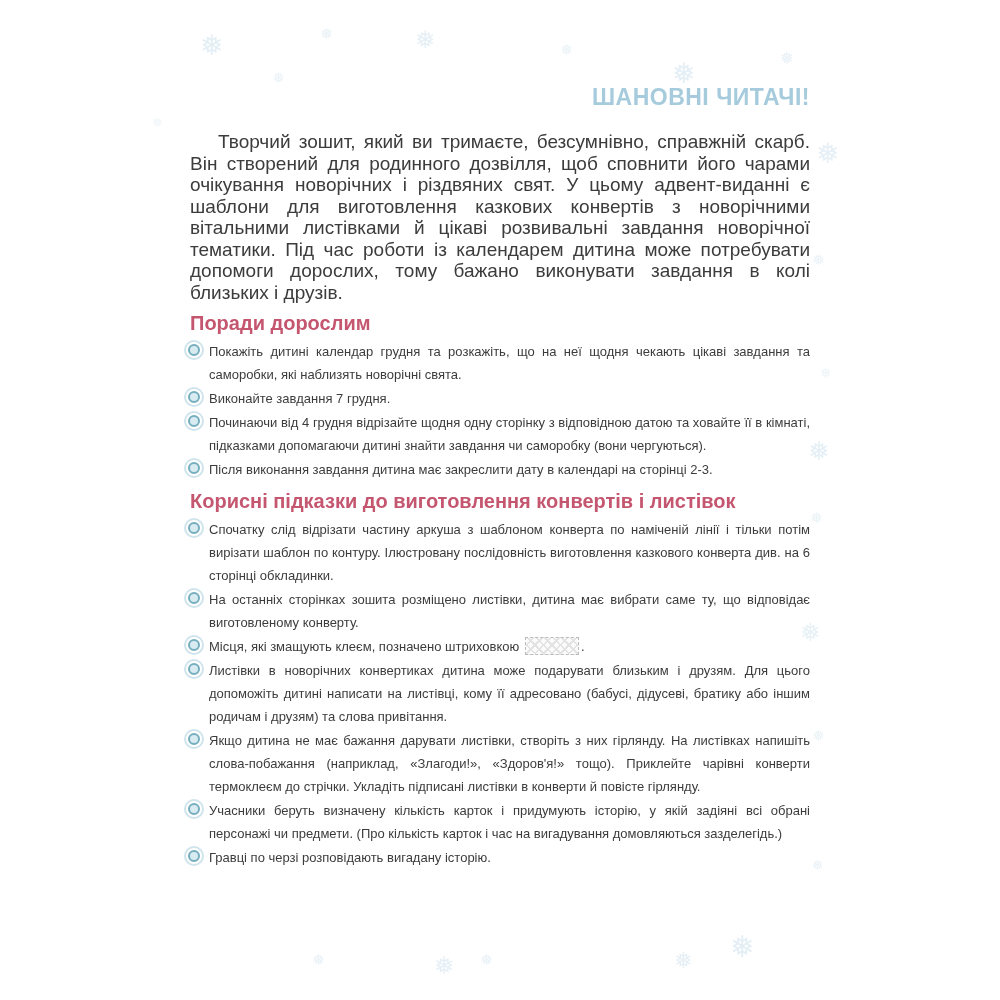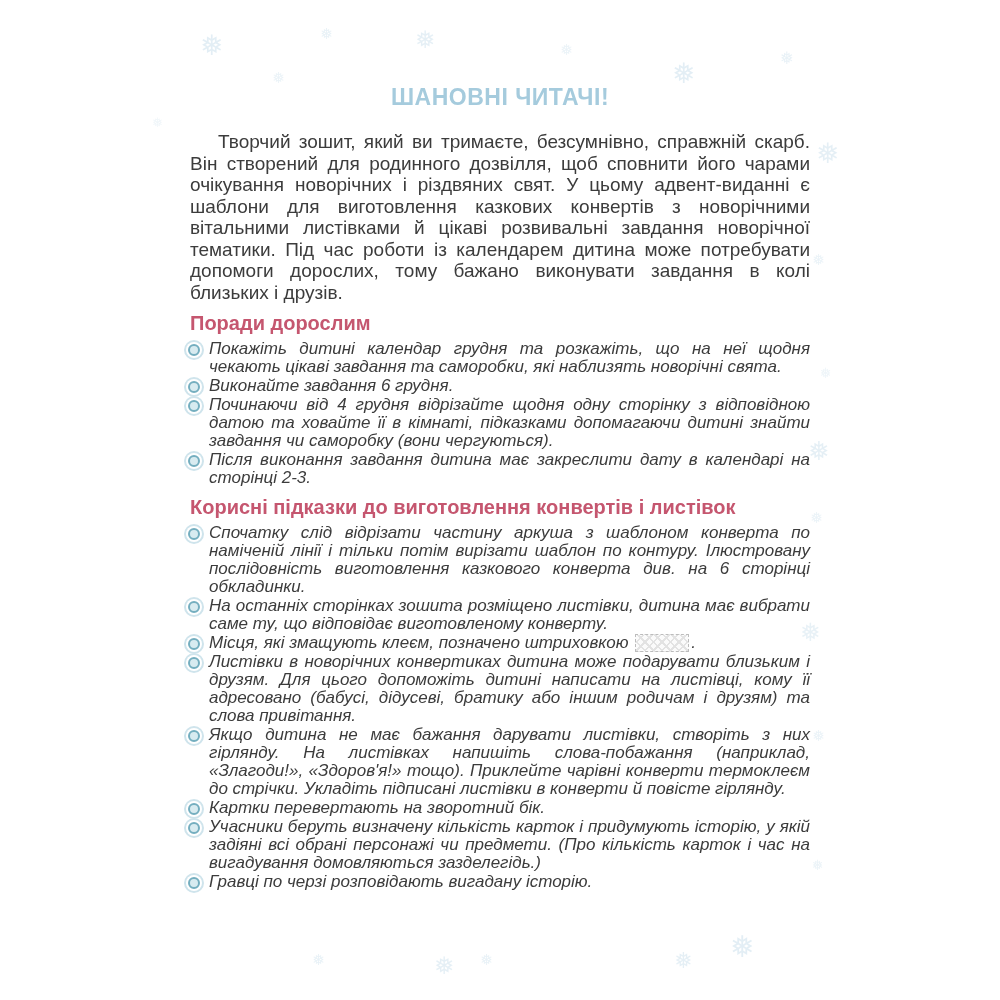--- a/index.html
+++ b/index.html
@@ -26,21 +26,21 @@
     padding: 84px 190px 0 190px;
   }
   .snowflake {
     position: absolute;
     color: var(--snow-color);
     line-height: 1;
     user-select: none;
     pointer-events: none;
   }
   h1.page-title {
-    text-align: center;
+    text-align: right;
     color: var(--title-color);
     font-size: 23px;
     font-weight: bold;
     letter-spacing: 0.5px;
     margin-bottom: 20px;
   }
   p.intro {
     font-size: 19px;
     line-height: 21.5px;
     text-align: justify;
@@ -65,25 +65,24 @@
     flex: none;
     width: 12px; height: 12px;
     border-radius: 50%;
     margin-top: 4px;
     margin-left: -2px;
     background: var(--bullet-fill);
     border: 2.5px solid var(--bullet-teal);
     box-shadow: 0 0 0 2px #ffffff, 0 0 0 4px var(--bullet-halo);
   }
   .item-text {
-    font-size: 17px;
-    line-height: 18px;
+    font-size: 13px;
+    line-height: 23px;
     text-align: justify;
     flex: 1;
-    font-style: italic;
   }
   .hatch {
     display: inline-block;
     width: 54px; height: 18px;
     vertical-align: -4px;
     margin: 0 2px;
     border: 1px dashed #bcbcbc;
     background:
       repeating-linear-gradient(45deg, #e3e3e3 0 1.5px, transparent 1.5px 6px),
       repeating-linear-gradient(-45deg, #e3e3e3 0 1.5px, transparent 1.5px 6px),
@@ -120,21 +119,21 @@
   <h1 class="page-title">ШАНОВНІ ЧИТАЧІ!</h1>
   <p class="intro">Творчий зошит, який ви тримаєте, безсумнівно, справжній скарб. Він створений для родинного дозвілля, щоб сповнити його чарами очікування новорічних і різдвяних свят. У цьому адвент-виданні є шаблони для виготовлення казкових конвертів з новорічними вітальними листівками й цікаві розвивальні завдання новорічної тематики. Під час роботи із календарем дитина може потребувати допомоги дорослих, тому бажано виконувати завдання в колі близьких і друзів.</p>
   <div id="sections">
       <h2 class="section-heading">Поради дорослим</h2>
       <div class="item">
         <span class="bullet"></span>
         <span class="item-text">Покажіть дитині календар грудня та розкажіть, що на неї щодня чекають цікаві завдання та саморобки, які наблизять новорічні свята.</span>
       </div>
       <div class="item">
         <span class="bullet"></span>
-        <span class="item-text">Виконайте завдання 6 грудня.</span>
+        <span class="item-text">Виконайте завдання 7 грудня.</span>
       </div>
       <div class="item">
         <span class="bullet"></span>
         <span class="item-text">Починаючи від 4 грудня відрізайте щодня одну сторінку з відповідною датою та ховайте її в кімнаті, підказками допомагаючи дитині знайти завдання чи саморобку (вони чергуються).</span>
       </div>
       <div class="item">
         <span class="bullet"></span>
         <span class="item-text">Після виконання завдання дитина має закреслити дату в календарі на сторінці 2-3.</span>
       </div>
       <h2 class="section-heading">Корисні підказки до виготовлення конвертів і листівок</h2>
@@ -153,24 +152,20 @@
       <div class="item">
         <span class="bullet"></span>
         <span class="item-text">Листівки в новорічних конвертиках дитина може подарувати близьким і друзям. Для цього допоможіть дитині написати на листівці, кому її адресовано (бабусі, дідусеві, братику або іншим родичам і друзям)  та слова привітання.</span>
       </div>
       <div class="item">
         <span class="bullet"></span>
         <span class="item-text">Якщо дитина не має бажання дарувати листівки, створіть з них гірлянду. На листівках напишіть слова-побажання (наприклад, «Злагоди!», «Здоров'я!» тощо). Приклейте чарівні конверти термоклеєм до стрічки. Укладіть підписані листівки в конверти й повісте гірлянду.</span>
       </div>
       <div class="item">
         <span class="bullet"></span>
-        <span class="item-text">Картки перевертають на зворотний бік.</span>
-      </div>
-      <div class="item">
-        <span class="bullet"></span>
         <span class="item-text">Учасники беруть визначену кількість карток і придумують історію, у якій задіяні всі обрані персонажі чи предмети. (Про кількість карток і час на вигадування домовляються зазделегідь.)</span>
       </div>
       <div class="item">
         <span class="bullet"></span>
         <span class="item-text">Гравці по черзі розповідають вигадану історію.</span>
       </div>
     </div>
 </div>
 
 </body></html>

